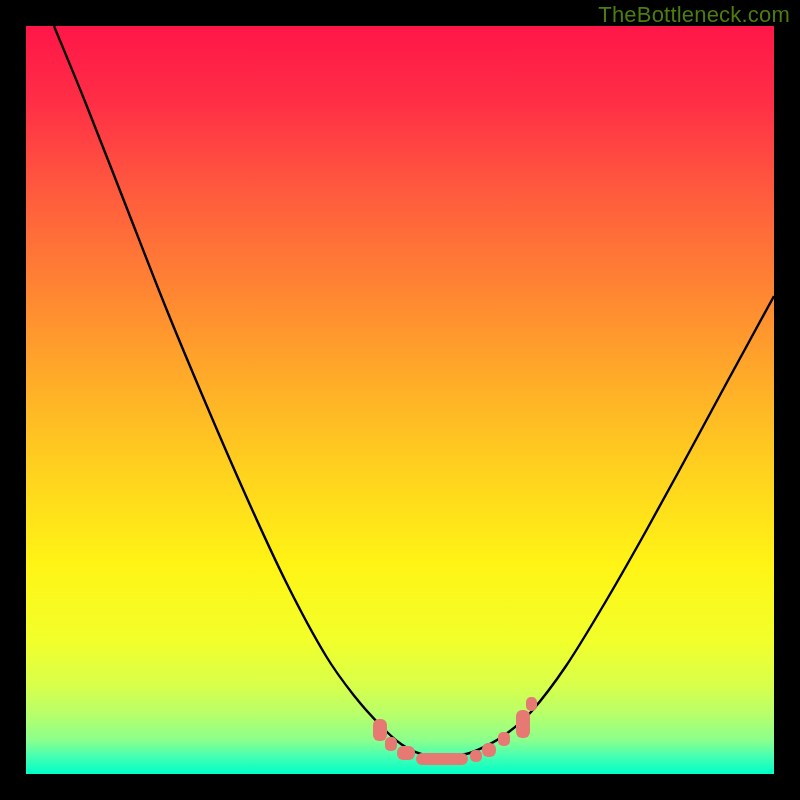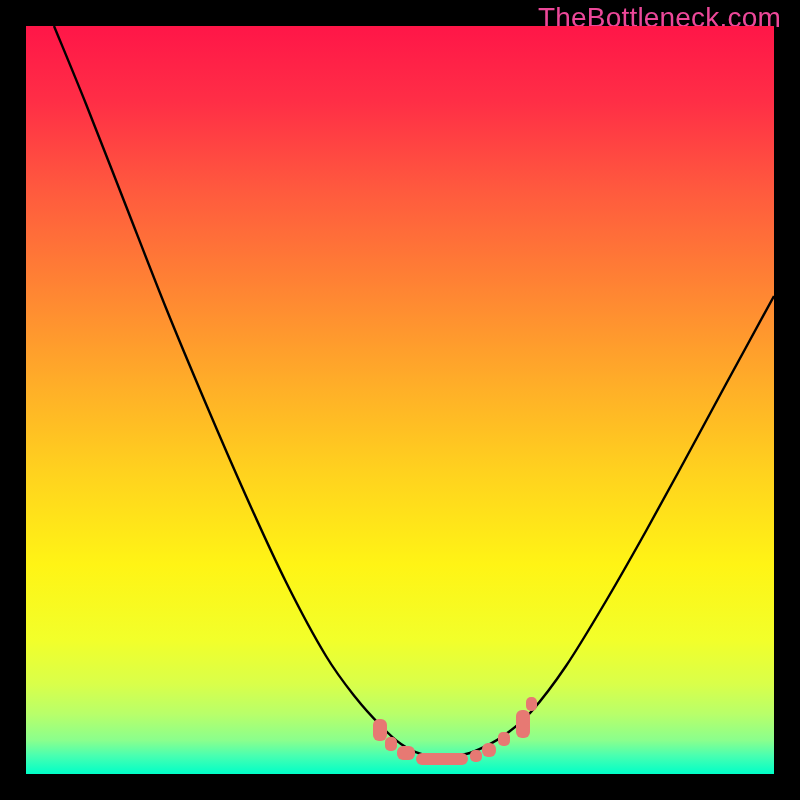--- a/index.html
+++ b/index.html
@@ -22,23 +22,23 @@
     position: absolute;
     top: 26px;
     left: 26px;
     width: 748px;
     height: 748px;
     overflow: hidden;
   }
   .watermark {
     position: absolute;
     top: 2px;
-    right: 19px;
-    color: #ec4899;
-    font-size: 28px;
+    right: 10px;
+    color: #4d7c0f;
+    font-size: 22px;
     font-weight: 500;
     letter-spacing: 0.2px;
     user-select: none;
   }
   svg { display: block; }
 </style>
 </head>
 <body>
 
 <div class="frame">

